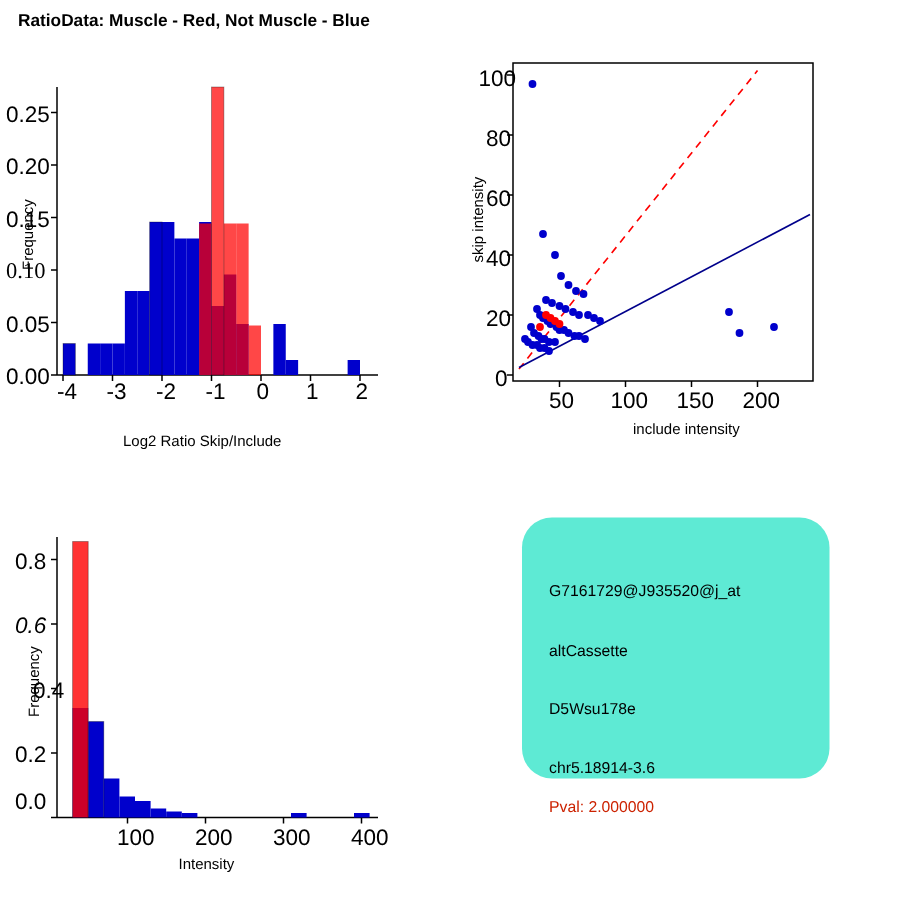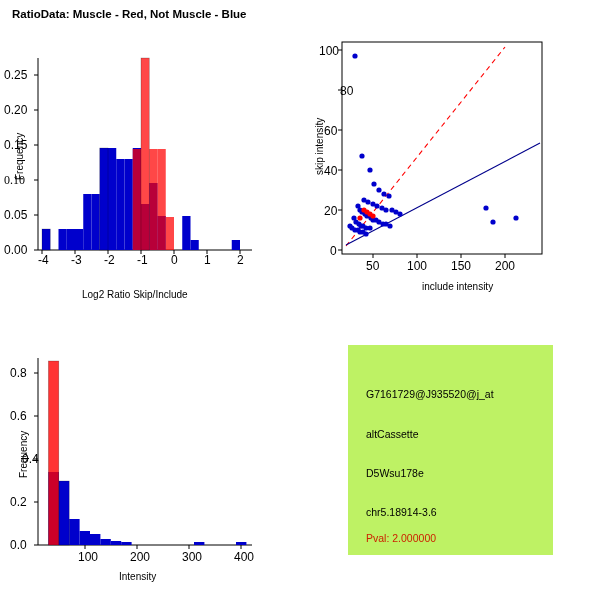--- a/index.html
+++ b/index.html
@@ -16,21 +16,21 @@
     font-size:11.5px;
     color:#000;
     white-space:nowrap;
   }
   .axis-label {
     font-size:10px;
     color:#000;
     white-space:nowrap;
   }
   .tick-label {
-    font-size:12px;
+    font-size:15px;
     color:#000;
     position:absolute;
     white-space:nowrap;
   }
   .vert {
     transform:rotate(-90deg);
     transform-origin:left top;
   }
   svg { display:block; }
 
@@ -41,22 +41,23 @@
   
   #panel2 { left:300px; top:0; width:300px; height:300px; }
   #panel2 .title { position:absolute; left:48px; top:8px; }
 
   
   #panel3 { left:0; top:300px; width:300px; height:300px; }
   #panel3 .title { position:absolute; left:12px; top:18px; }
 
   
   #infobox {
-    left:348px; top:345px; width:205px; height:210px;
-    background:#bef264;
+    left:348px; top:345px; width:205px; height:174px;
+    background:#5eead4;
+    border-radius:20px;
   }
   #infobox .line {
     position:absolute;
     font-size:10.5px;
     color:#000;
     left:18px;
     white-space:nowrap;
   }
   #infobox .pval { color:#cc2200; }
 </style>
@@ -224,21 +225,21 @@
       <circle cx="70" cy="214" r="2.6"></circle>
       <circle cx="73" cy="216" r="2.6"></circle>
       <circle cx="60" cy="218" r="2.6"></circle>
     </g>
   </svg>
 
   <div class="tick-label" style="left:30px; top:244px;">0</div>
   <div class="tick-label" style="left:24px; top:204px;">20</div>
   <div class="tick-label" style="left:24px; top:164px;">40</div>
   <div class="tick-label" style="left:24px; top:124px;">60</div>
-  <div class="tick-label" style="left:24px; top:84px;margin-left:16px;">80</div>
+  <div class="tick-label" style="left:24px; top:84px;">80</div>
   <div class="tick-label" style="left:19px; top:44px;">100</div>
 
   <div class="tick-label" style="left:66px;  top:259px;">50</div>
   <div class="tick-label" style="left:107px; top:259px;">100</div>
   <div class="tick-label" style="left:151px; top:259px;">150</div>
   <div class="tick-label" style="left:195px; top:259px;">200</div>
 
   <div class="axis-label" style="position:absolute; left:108px; top:281px;padding-left:14px;">include intensity</div>
   <div class="axis-label vert" style="position:absolute; left:14px; top:175px;">skip intensity</div>
 </div>
@@ -286,24 +287,24 @@
       <rect x="48.4" y="61" width="10.4" height="184"></rect>
       <rect x="58.8" y="181" width="10.4" height="64"></rect>
     </g>
   </svg>
 
   <div class="tick-label" style="left:78px;  top:250px;">100</div>
   <div class="tick-label" style="left:130px; top:250px;">200</div>
   <div class="tick-label" style="left:182px; top:250px;">300</div>
   <div class="tick-label" style="left:234px; top:250px;">400</div>
 
-  <div class="tick-label" style="left:10px; top:238px;text-align:right;">0.0</div>
+  <div class="tick-label" style="left:10px; top:226px;text-align:right;">0.0</div>
   <div class="tick-label" style="left:10px; top:195px;">0.2</div>
   <div class="tick-label" style="left:10px; top:152px;margin-left:12px;">0.4</div>
-  <div class="tick-label" style="left:10px; top:109px;">0.6</div>
+  <div class="tick-label" style="left:10px; top:109px;font-style:italic;">0.6</div>
   <div class="tick-label" style="left:10px; top:66px;">0.8</div>
 
   <div class="axis-label" style="position:absolute; left:119px; top:271px;">Intensity</div>
   <div class="axis-label vert" style="position:absolute; left:18px; top:178px;">Frequency</div>
 </div>
 
 <div class="panel" id="infobox">
   <div class="line" style="top:43px;">G7161729@J935520@j_at</div>
   <div class="line" style="top:83px;">altCassette</div>
   <div class="line" style="top:122px;">D5Wsu178e</div>

